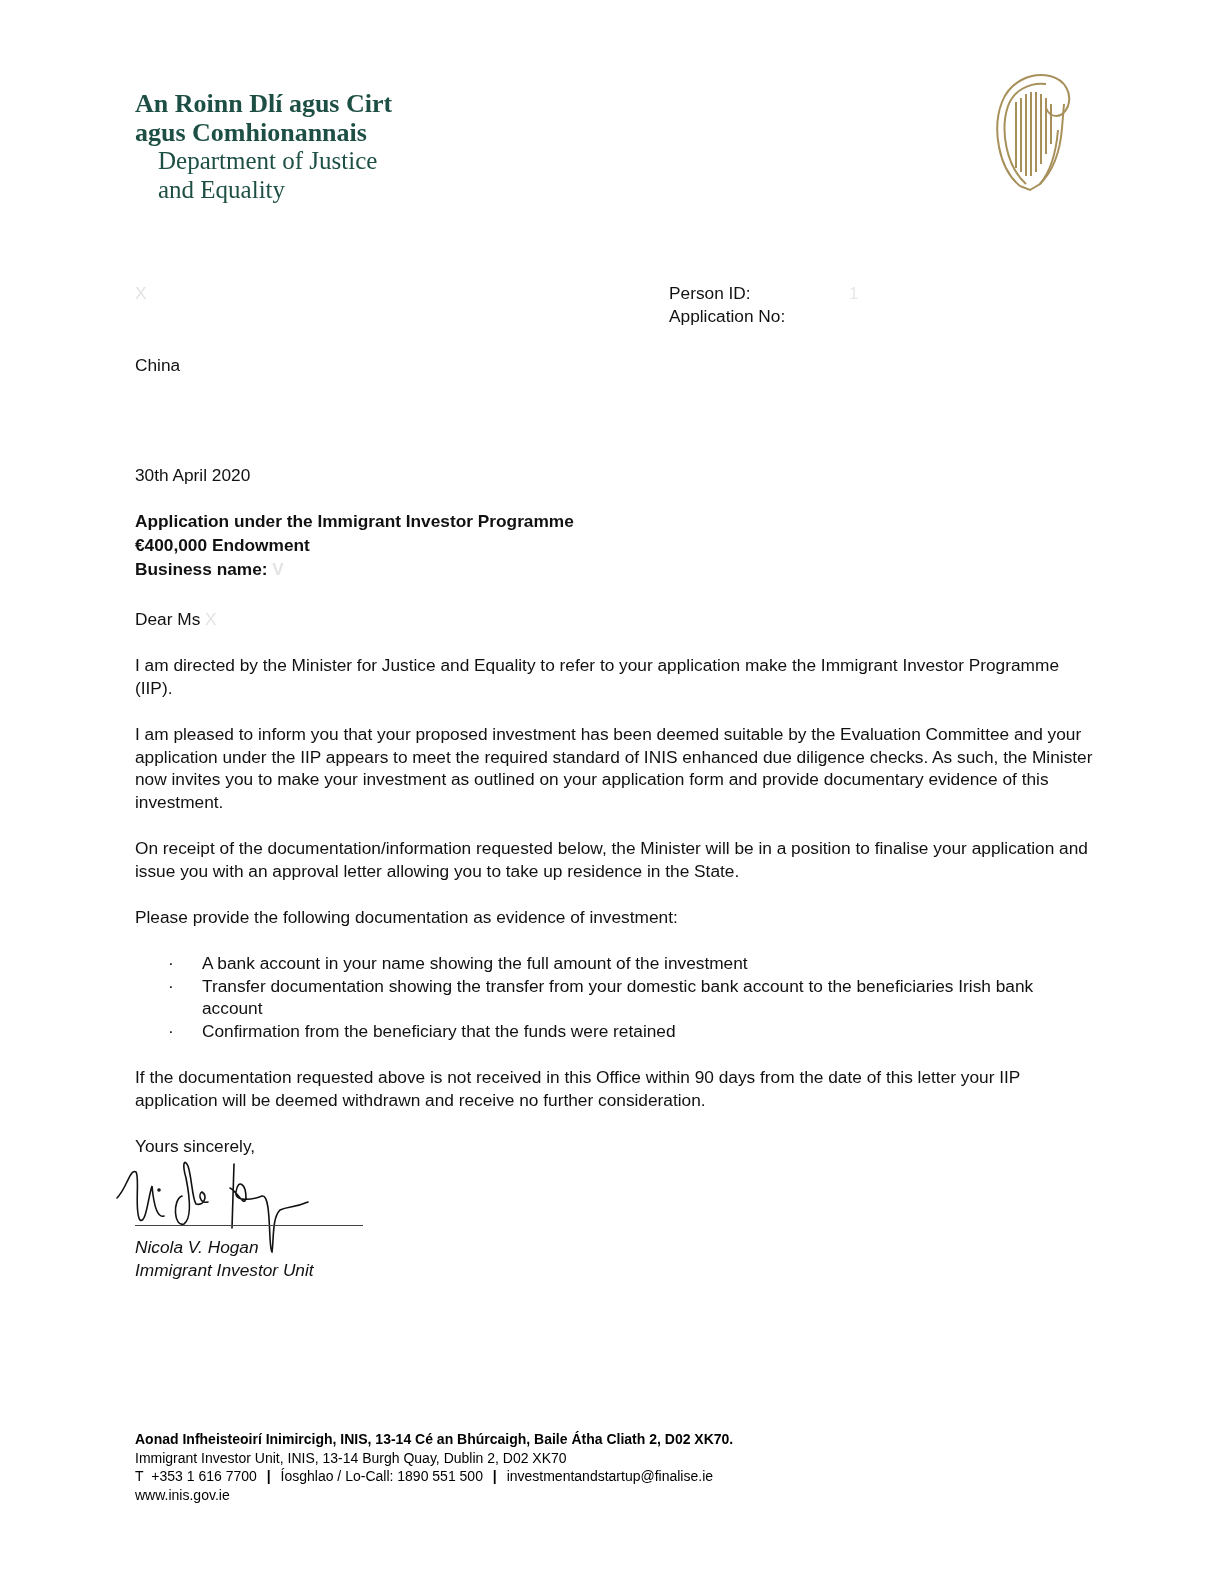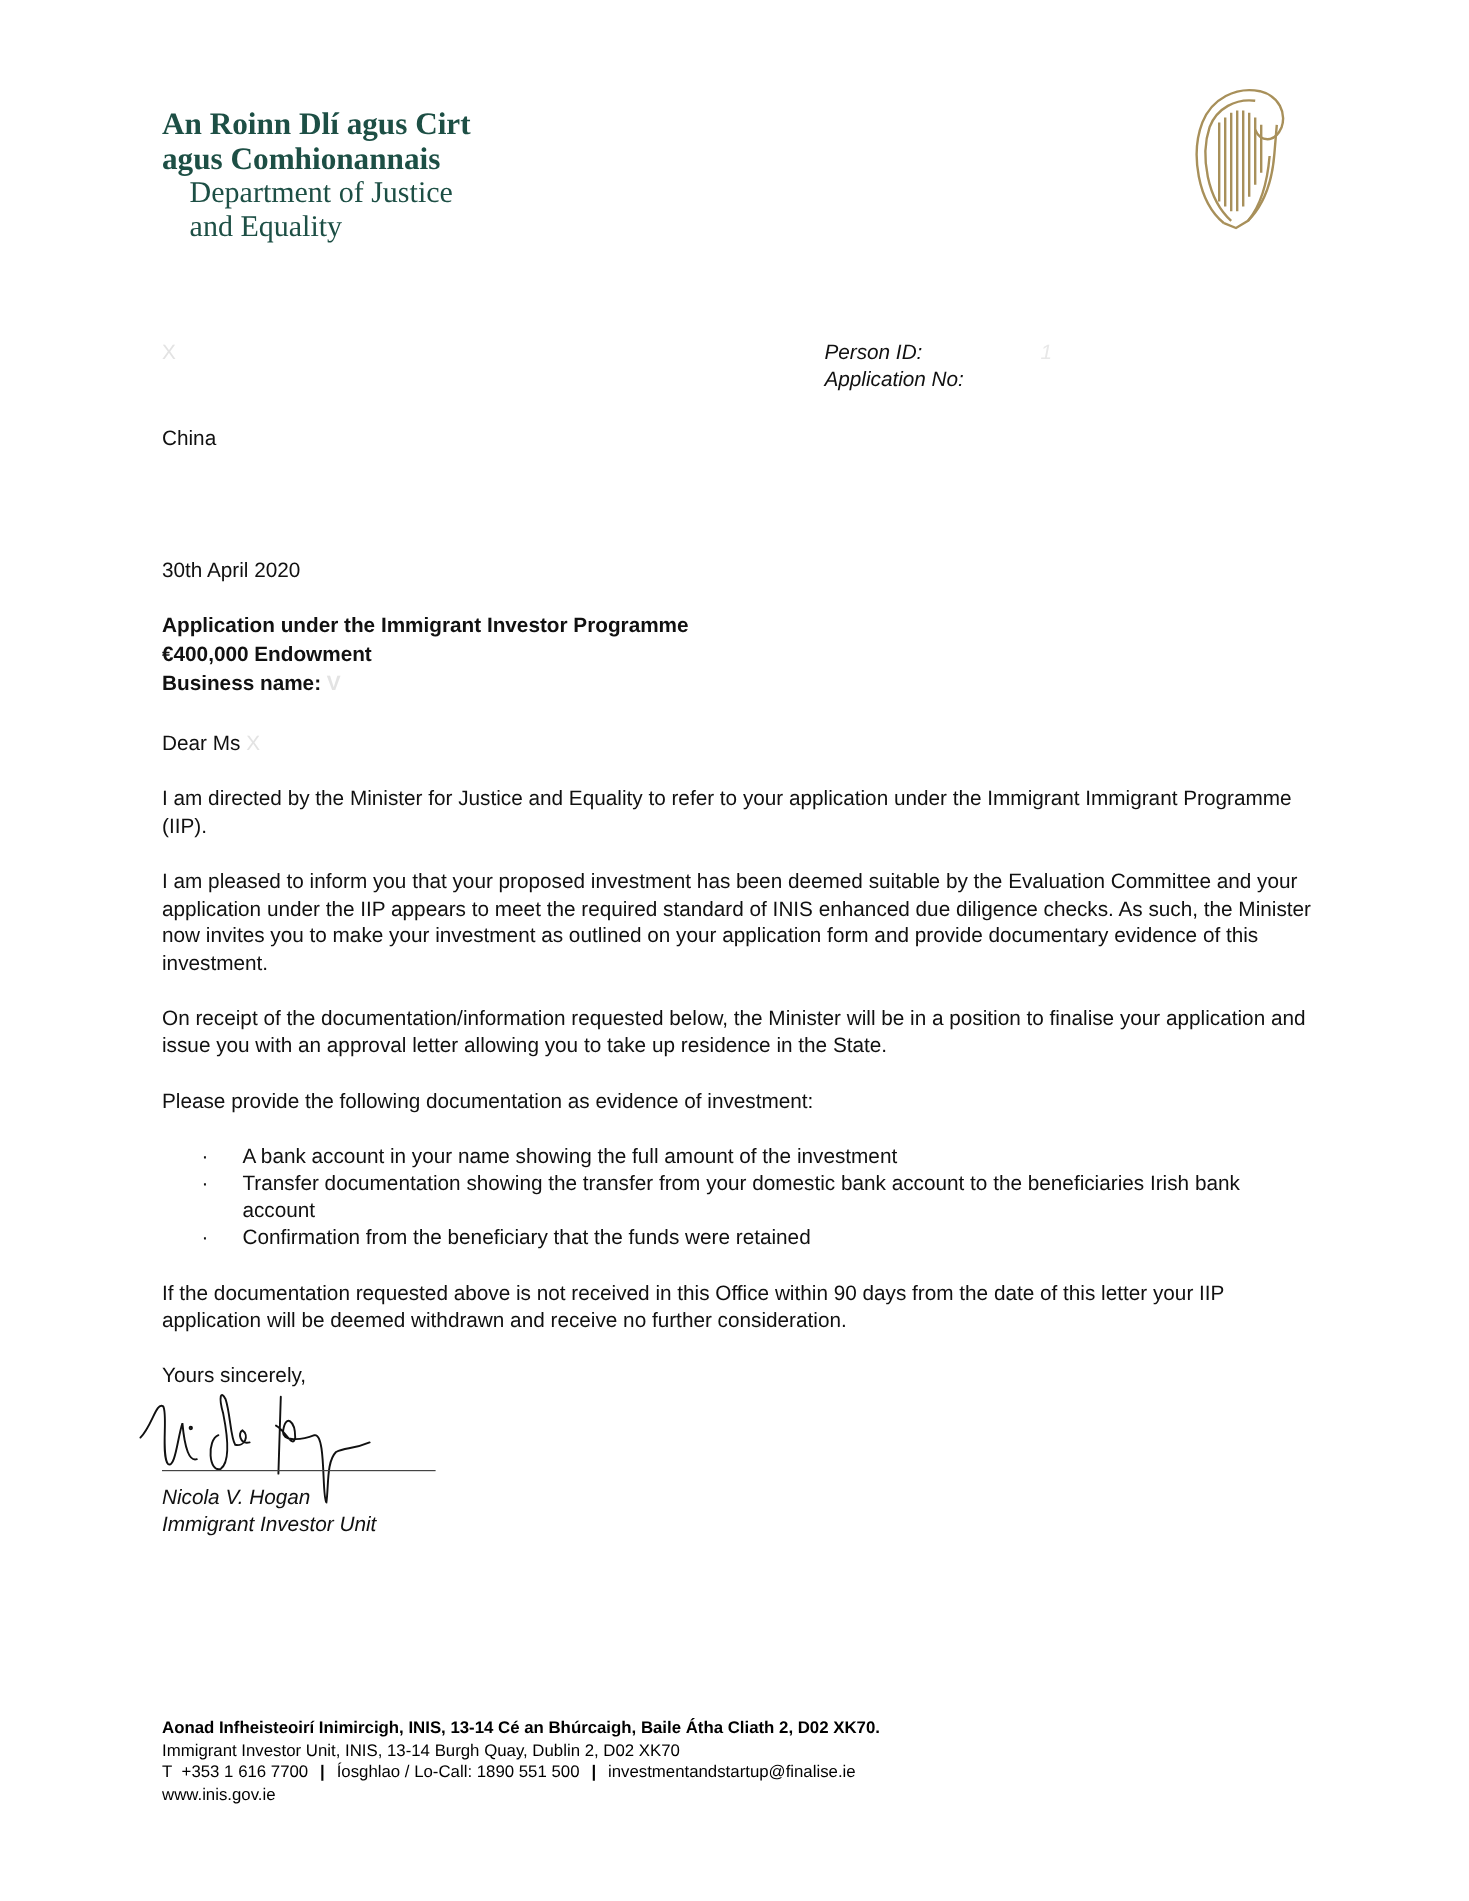--- a/index.html
+++ b/index.html
@@ -7,21 +7,21 @@
          font-family: "Liberation Sans", sans-serif; color: #111; }
   .abs { position: absolute; }
   .dept { left: 135px; top: 90px; font-family: "Liberation Serif", serif; color: #1d4f45; line-height: 28.5px; }
   .dept .ga { font-weight: bold; font-size: 26px; }
   .dept .en { font-size: 25px; margin-left: 23px; }
   .harp { left: 990px; top: 68px; width: 86px; height: 126px; }
   .body-text { font-size: 17.3px; line-height: 22.6px; }
   .faint { color: #e3e3e3; }
   .addr { left: 135px; top: 282px; width: 560px; }
   .addr .line { height: 24px; }
-  .ids { left: 687px; top: 282px; font-style: italic; }
+  .ids { left: 669px; top: 282px; }
   .ids .row { display: flex; height: 22.6px; }
   .ids .label { width: 180px; }
   .ids .val { width: 110px; color: #e8e8e8; }
   .date { left: 135px; top: 464px; }
   .subject { left: 135px; top: 509px; font-weight: bold; line-height: 24px; }
   .salutation { left: 135px; top: 608px; }
   .para { left: 135px; width: 960px; }
   .bullets { left: 168px; top: 952px; width: 900px; }
   .bullets .item { display: flex; }
   .bullets .dot { width: 34px; }
@@ -90,21 +90,21 @@
     <span>Business name:</span>
     <span class="faint">V</span>
   </div>
 </div>
 
 <div class="abs salutation body-text">
   <span>Dear Ms</span>
   <span class="faint">X</span>
 </div>
 
-<div class="abs para body-text" style="top:654px">I am directed by the Minister for Justice and Equality to refer to your application under the Immigrant Immigrant Programme (IIP).</div>
+<div class="abs para body-text" style="top:654px">I am directed by the Minister for Justice and Equality to refer to your application make the Immigrant Investor Programme (IIP).</div>
 <div class="abs para body-text" style="top:723px">I am pleased to inform you that your proposed investment has been deemed suitable by the Evaluation Committee and your application under the IIP appears to meet the required standard of INIS enhanced due diligence checks. As such, the Minister now invites you to make your investment as outlined on your application form and provide documentary evidence of this investment.</div>
 <div class="abs para body-text" style="top:837px">On receipt of the documentation/information requested below, the Minister will be in a position to finalise your application and issue you with an approval letter allowing you to take up residence in the State.</div>
 <div class="abs para body-text" style="top:906px">Please provide the following documentation as evidence of investment:</div>
 
 <div class="abs bullets body-text">
   <div class="item">
     <span class="dot">·</span>
     <span class="txt">A bank account in your name showing the full amount of the investment</span>
   </div>
   <div class="item">

